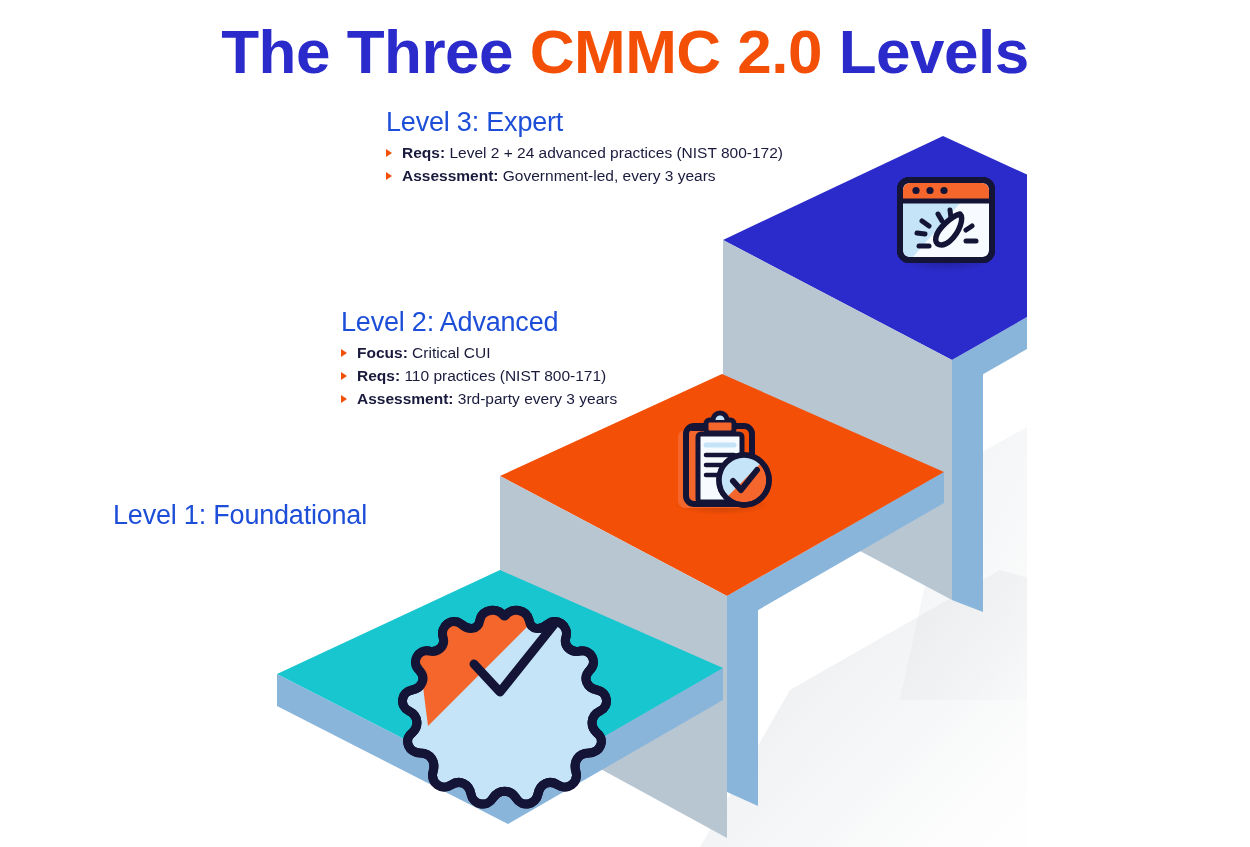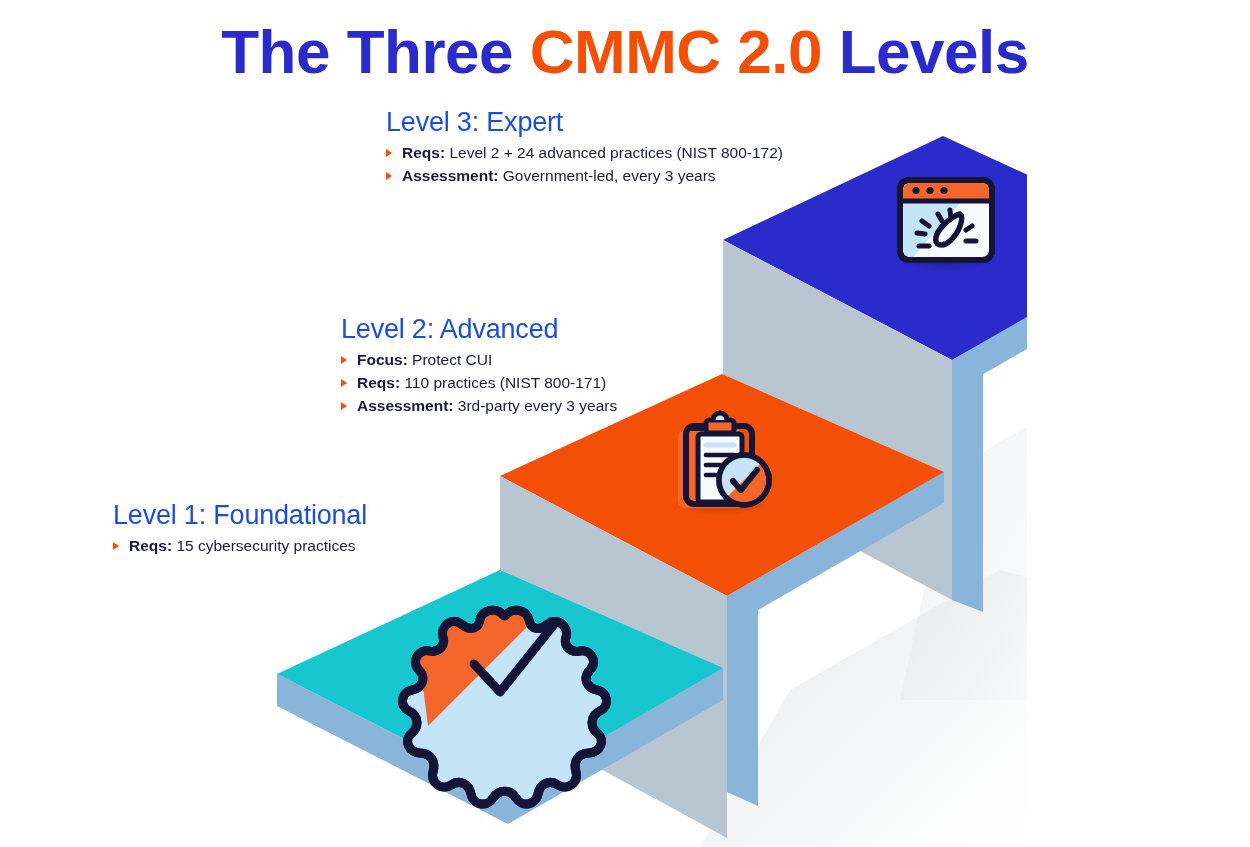--- a/index.html
+++ b/index.html
@@ -79,21 +79,21 @@
     height: 0;
     border-left: 6px solid #f44f06;
     border-top: 4.5px solid transparent;
     border-bottom: 4.5px solid transparent;
   }
   .bullets li .lbl { font-weight: 700; }
   .bullets li .val { font-weight: 400; }
 
   
   #block-l3 { top: 107px; left: 386px; }
-  #block-l2 { top: 314px; left: 341px; }
+  #block-l2 { top: 307px; left: 341px; }
   #block-l1 { top: 500px; left: 113px; }
 </style>
 </head>
 <body>
 
 <div id="canvas">
 
   <div class="title">
     <span class="t-blue">The Three </span><span class="t-orange">CMMC 2.0</span><span class="t-blue"> Levels</span>
   </div>
@@ -274,33 +274,30 @@
       <li>
         <span class="tri"></span><span class="lbl">Assessment:</span><span class="val"> Government-led, every 3 years</span>
       </li>
     </ul>
   </div>
 
   <div class="level-block" id="block-l2">
     <div class="level-heading">Level 2: Advanced</div>
     <ul class="bullets">
       <li>
-        <span class="tri"></span><span class="lbl">Focus:</span><span class="val"> Protect CUI</span>
+        <span class="tri"></span><span class="lbl">Focus:</span><span class="val"> Critical CUI</span>
       </li>
       <li>
         <span class="tri"></span><span class="lbl">Reqs:</span><span class="val"> 110 practices (NIST 800-171)</span>
       </li>
       <li>
         <span class="tri"></span><span class="lbl">Assessment:</span><span class="val"> 3rd-party every 3 years</span>
       </li>
     </ul>
   </div>
 
   <div class="level-block" id="block-l1">
     <div class="level-heading">Level 1: Foundational</div>
     <ul class="bullets">
-      <li>
-        <span class="tri"></span><span class="lbl">Reqs:</span><span class="val"> 15 cybersecurity practices</span>
-      </li>
     </ul>
   </div>
 
 </div>
 
 </body></html>

